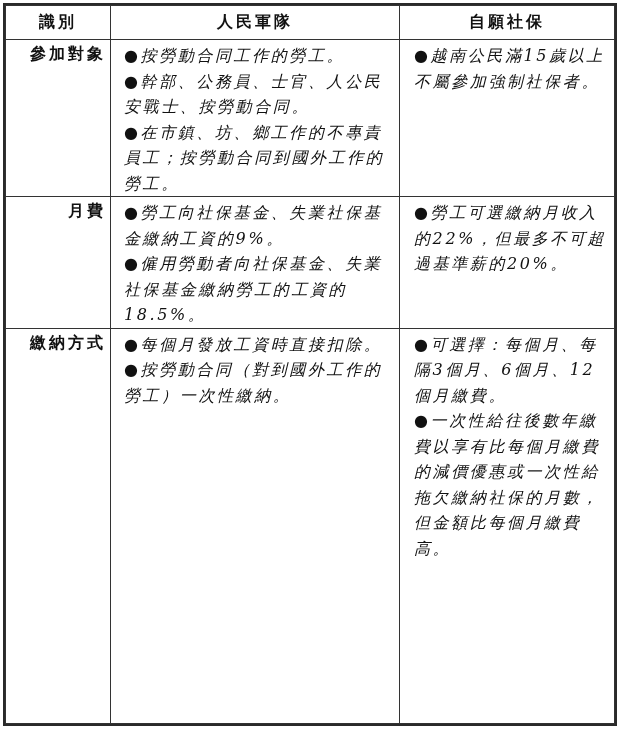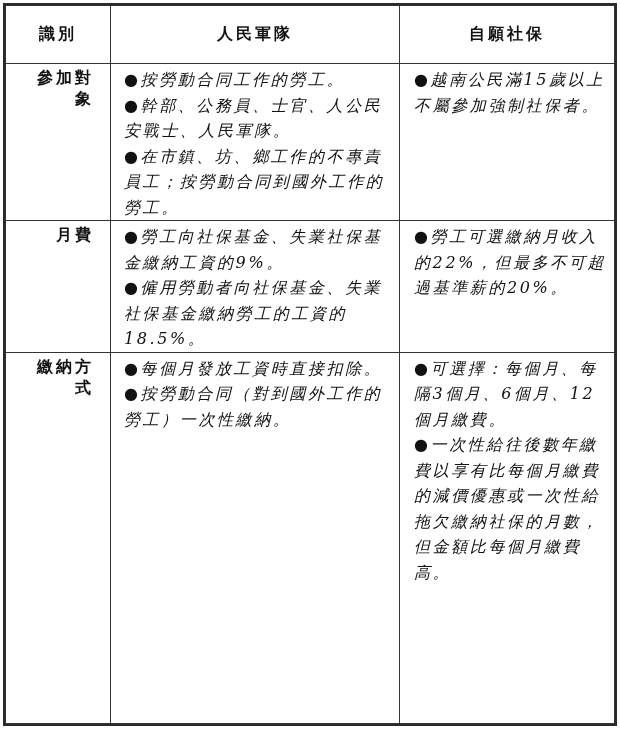--- a/index.html
+++ b/index.html
@@ -18,21 +18,21 @@
       font-family: "DejaVu Serif", "Liberation Serif", serif;
       font-size: 16px;
       color: #111;
     }
     col.c1 { width: 105px; }
     col.c2 { width: 289px; }
     col.c3 { width: auto; }
     th, td {
       border: 1px solid #333;
       vertical-align: top;
-      padding: 16px;
+      padding: 4px;
     }
     th {
       font-weight: bold;
       height: 25px;
       text-align: center;
       vertical-align: middle;
       font-size: 16px;
       letter-spacing: 3px;
     }
     td.label {
@@ -69,21 +69,21 @@
         <th>識別</th>
         <th>人民軍隊</th>
         <th>自願社保</th>
       </tr>
     </thead>
     <tbody>
       <tr class="r1">
         <td class="label">參加對象</td>
         <td class="content">
           <span class="para">●按勞動合同工作的勞工。</span>
-          <span class="para">●幹部、公務員、士官、人公民安戰士、人民軍隊。</span>
+          <span class="para">●幹部、公務員、士官、人公民安戰士、按勞動合同。</span>
           <span class="para">●在市鎮、坊、鄉工作的不專責員工；按勞動合同到國外工作的勞工。</span>
         </td>
         <td class="content right">
           <span class="para">●越南公民滿15歲以上不屬參加強制社保者。</span>
         </td>
       </tr>
       <tr class="r4">
         <td class="label">月費</td>
         <td class="content">
           <span class="para">●勞工向社保基金、失業社保基金繳納工資的9%。</span>

